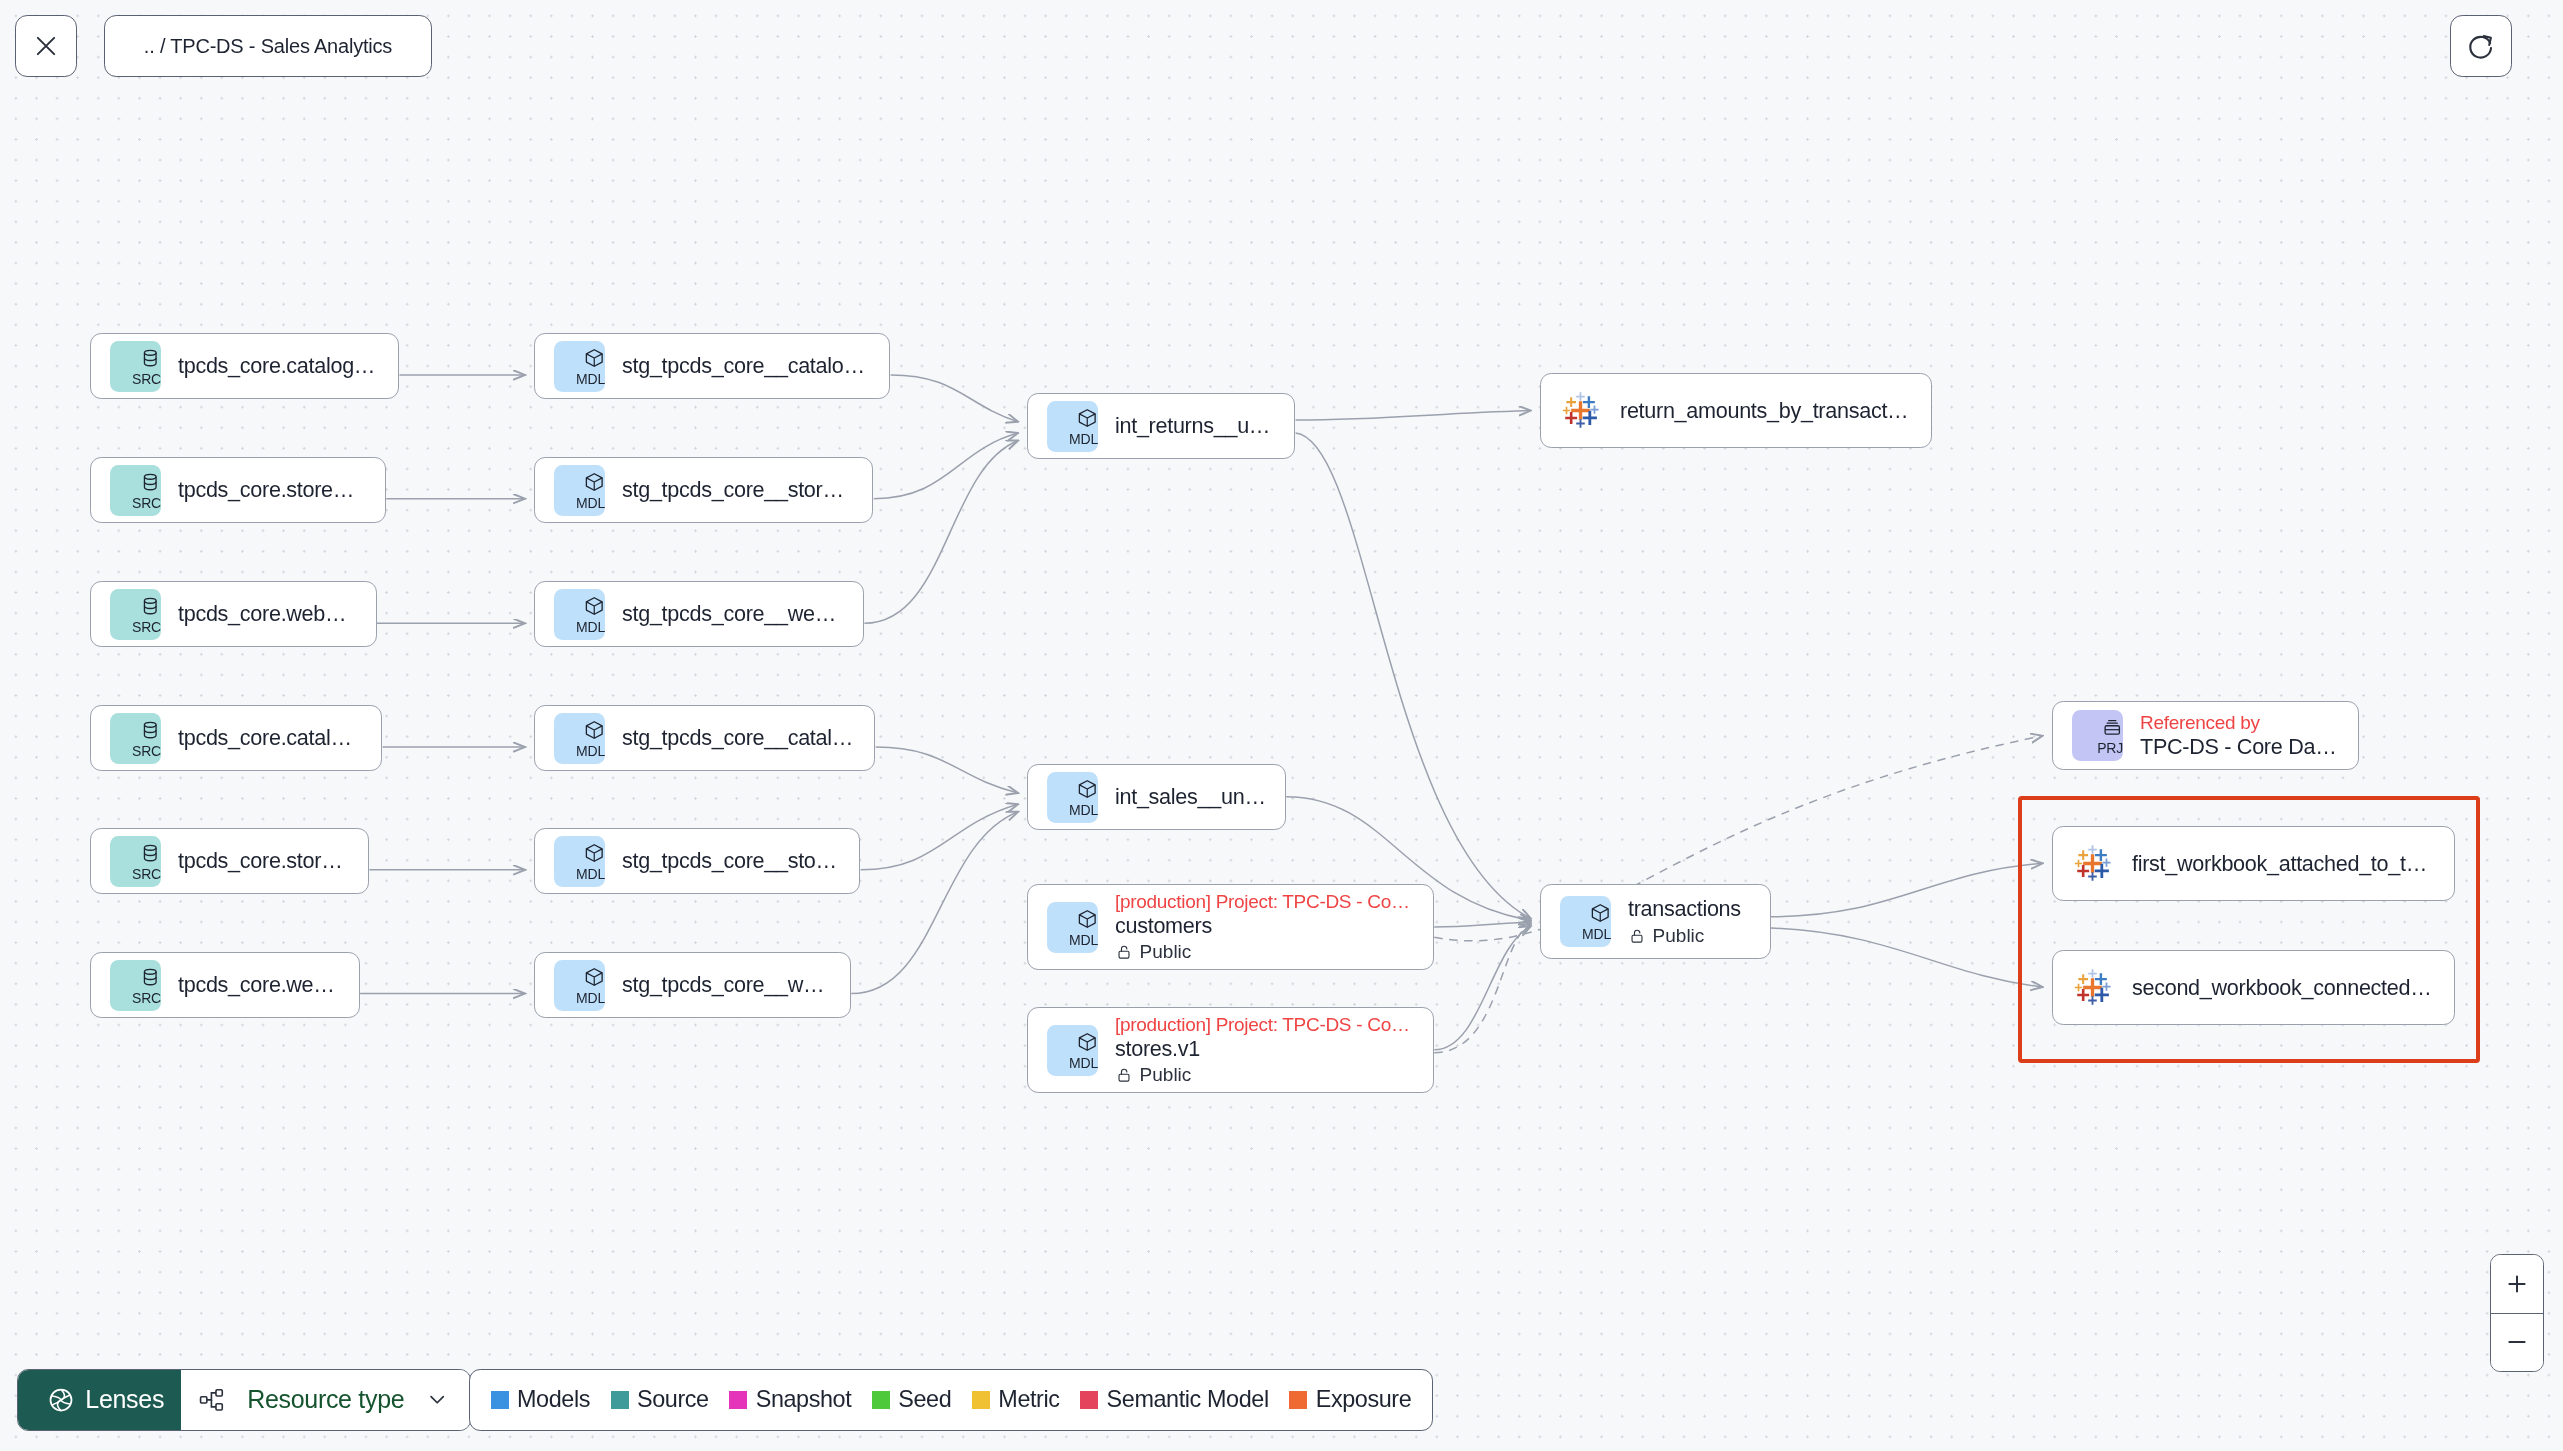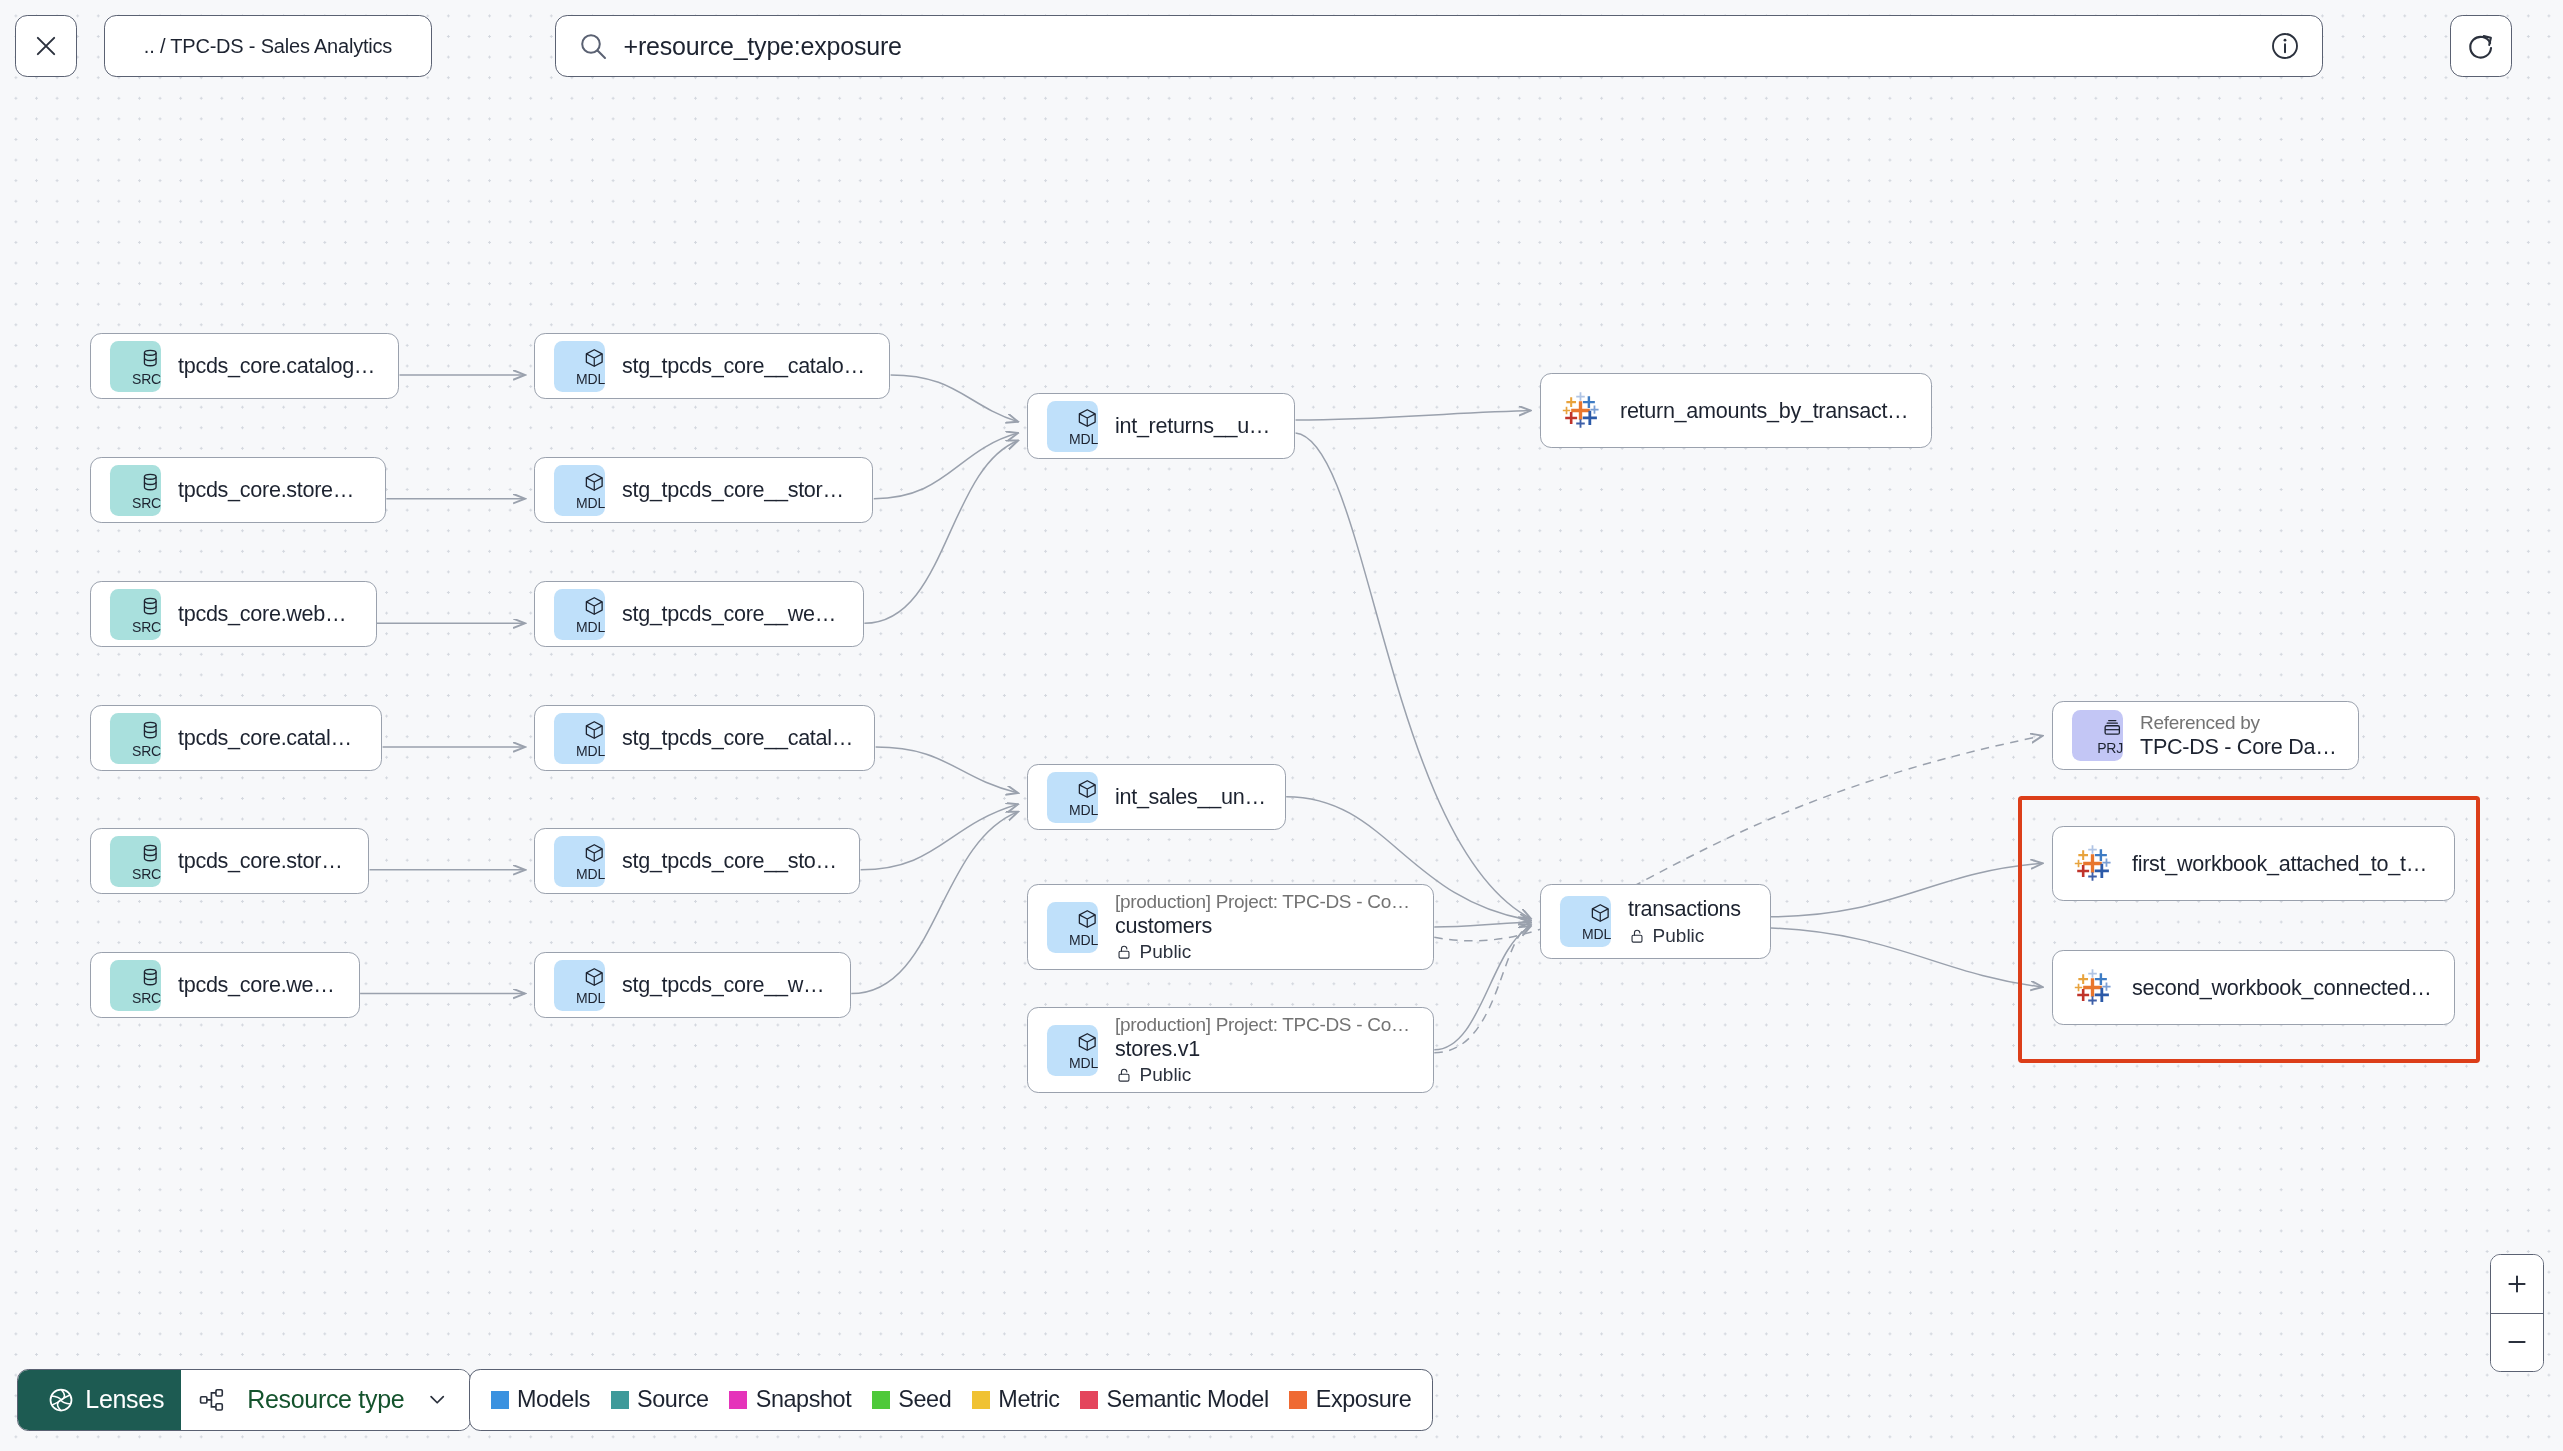--- a/index.html
+++ b/index.html
@@ -79,21 +79,21 @@
   .badge.mdl { background: #bfe0fa; }
   .badge.prj { background: #c3c6f5; }
   .badge .bglyph { height: 23.4px; display:flex; align-items:center; }
   .badge .btxt { font-size: 14px; line-height: 1; margin-top: 1.9px; color: #1d2330; letter-spacing: -0.2px; }
   .node .ntext { display: flex; flex-direction: column; justify-content: center; min-width: 0; }
   .node .ntitle {
     font-size: 21.6px; color: #1d2330; white-space: nowrap;
     letter-spacing: -0.3px; overflow: hidden; text-overflow: ellipsis;
   }
   .node .nsub {
-    font-size: 19px; color: #737373; white-space: nowrap; letter-spacing: -0.3px;
+    font-size: 19px; color: #ef4444; white-space: nowrap; letter-spacing: -0.3px;
     overflow: hidden; text-overflow: ellipsis;
   }
   .node .nmeta {
     font-size: 19px; color: #2b313d; display: flex; align-items: center; gap: 6.6px;
     margin-top: 2.8px; white-space: nowrap;
   }
   .node.exposure .expicon { flex: none; width: 41px; height: 41px; margin-right: 19px; }
 
   
   #selection-frame {
@@ -539,32 +539,20 @@
     <div class="tb-btn" id="close-btn">
       <svg width="28" height="28" viewBox="0 0 24 24">
         <path d="M5 5 L19 19 M19 5 L5 19" stroke="#2b313d" stroke-width="1.7" fill="none" stroke-linecap="round"></path>
       </svg>
     </div>
 
     <div class="tb-btn" id="crumb-btn">
       <span>.. / TPC-DS - Sales Analytics</span>
     </div>
 
-    <div id="search-box">
-      <svg class="sicon" viewBox="0 0 24 24">
-        <circle cx="10.5" cy="10.5" r="6.6" fill="none" stroke="#5a6172" stroke-width="1.5"></circle>
-        <path d="M15.4 15.4 L21 21" stroke="#5a6172" stroke-width="1.5" stroke-linecap="round"></path>
-      </svg>
-      <input id="search-value" type="text" value="+resource_type:exposure" placeholder="Search lineage" style="">
-      <svg id="info-icon" viewBox="0 0 24 24">
-        <circle cx="12" cy="12" r="9" fill="none" stroke="#2b313d" stroke-width="1.4"></circle>
-        <circle cx="12" cy="7.6" r="1.05" fill="#2b313d"></circle>
-        <path d="M12 10.6 L12 16.6" stroke="#2b313d" stroke-width="1.5" stroke-linecap="round"></path>
-      </svg>
-    </div>
 
     <div class="tb-btn" id="refresh-btn">
       <svg width="30" height="30" viewBox="0 0 24 24">
         <path d="M19.3 9.6 A8.3 8.3 0 1 0 20 13.6" fill="none" stroke="#2b313d" stroke-width="1.7" stroke-linecap="round"></path>
         <path d="M14.2 4.1 L19.9 5.4 L18.6 11.1" fill="none" stroke="#2b313d" stroke-width="1.7" stroke-linecap="round" stroke-linejoin="round"></path>
       </svg>
     </div>
   </div>
 
   <div id="zoom-controls">

